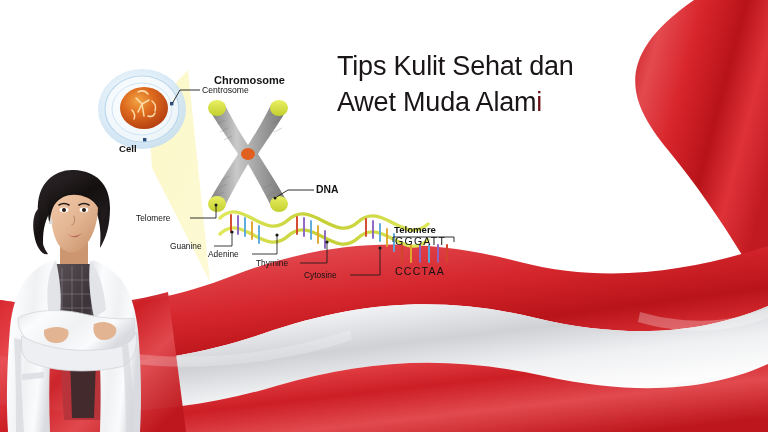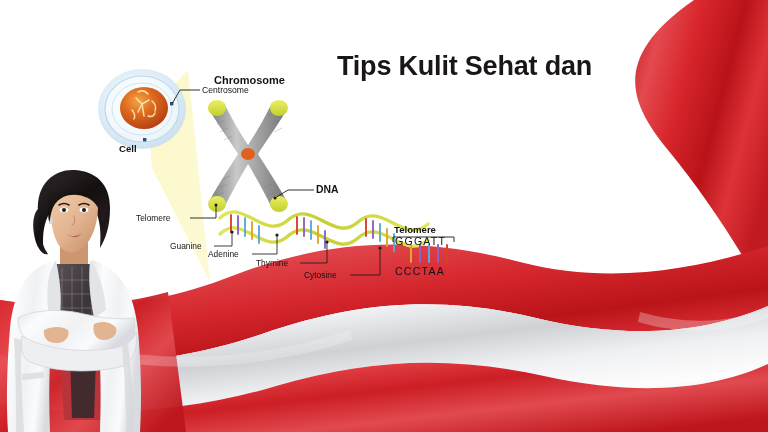--- a/index.html
+++ b/index.html
@@ -10,21 +10,21 @@
   }
   #poster{position:relative;width:768px;height:432px;overflow:hidden;background:#fff;}
 
   
   .flag-layer{position:absolute;inset:0;overflow:hidden;}
   .flag-svg{position:absolute;inset:0;width:768px;height:432px;display:block;}
 
   
   .headline{
     position:absolute;left:337px;top:49px;width:300px;
-    font-size:27px;font-weight:bold;line-height:1.33;
+    font-size:27px;font-weight:normal;line-height:1.33;
     color:#1a1617;letter-spacing:-0.2px;
   }
   .headline .l2{display:block;}
   .headline .accent{color:#6e1118;}
 
   
   .diagram{position:absolute;left:92px;top:46px;width:390px;height:250px;}
   .diagram svg{display:block;width:390px;height:250px;}
   .dg-label{font-family:"Liberation Sans",sans-serif;fill:#141414;}
   .dg-label.bold{font-weight:bold;}
@@ -257,20 +257,21 @@
       <text class="dg-label" x="212" y="232" font-size="8.4">Cytosine</text>
 
       <text class="dg-label bold" x="302" y="187" font-size="9.6">Telomere</text>
       <text class="dg-label" x="303" y="199" font-size="10.6" letter-spacing="1.2">GGGATT</text>
       <text class="dg-label" x="303" y="229" font-size="10.6" letter-spacing="1.2">CCCTAA</text>
     </svg>
   </div>
 
   <div class="headline">
     <span class="l1">Tips Kulit Sehat dan</span>
+    <span class="l2"><span>Awet Muda Alam</span><span class="accent">i</span></span>
   </div>
 
   <div class="doctor">
     <svg viewBox="0 0 172 264">
       <defs>
         <linearGradient id="coatGrad" x1="0" y1="0" x2="1" y2="0.4">
           <stop offset="0" stop-color="#E6E8EB"></stop>
           <stop offset="0.22" stop-color="#FBFCFD"></stop>
           <stop offset="0.55" stop-color="#F0F1F3"></stop>
           <stop offset="0.80" stop-color="#FAFBFC"></stop>

